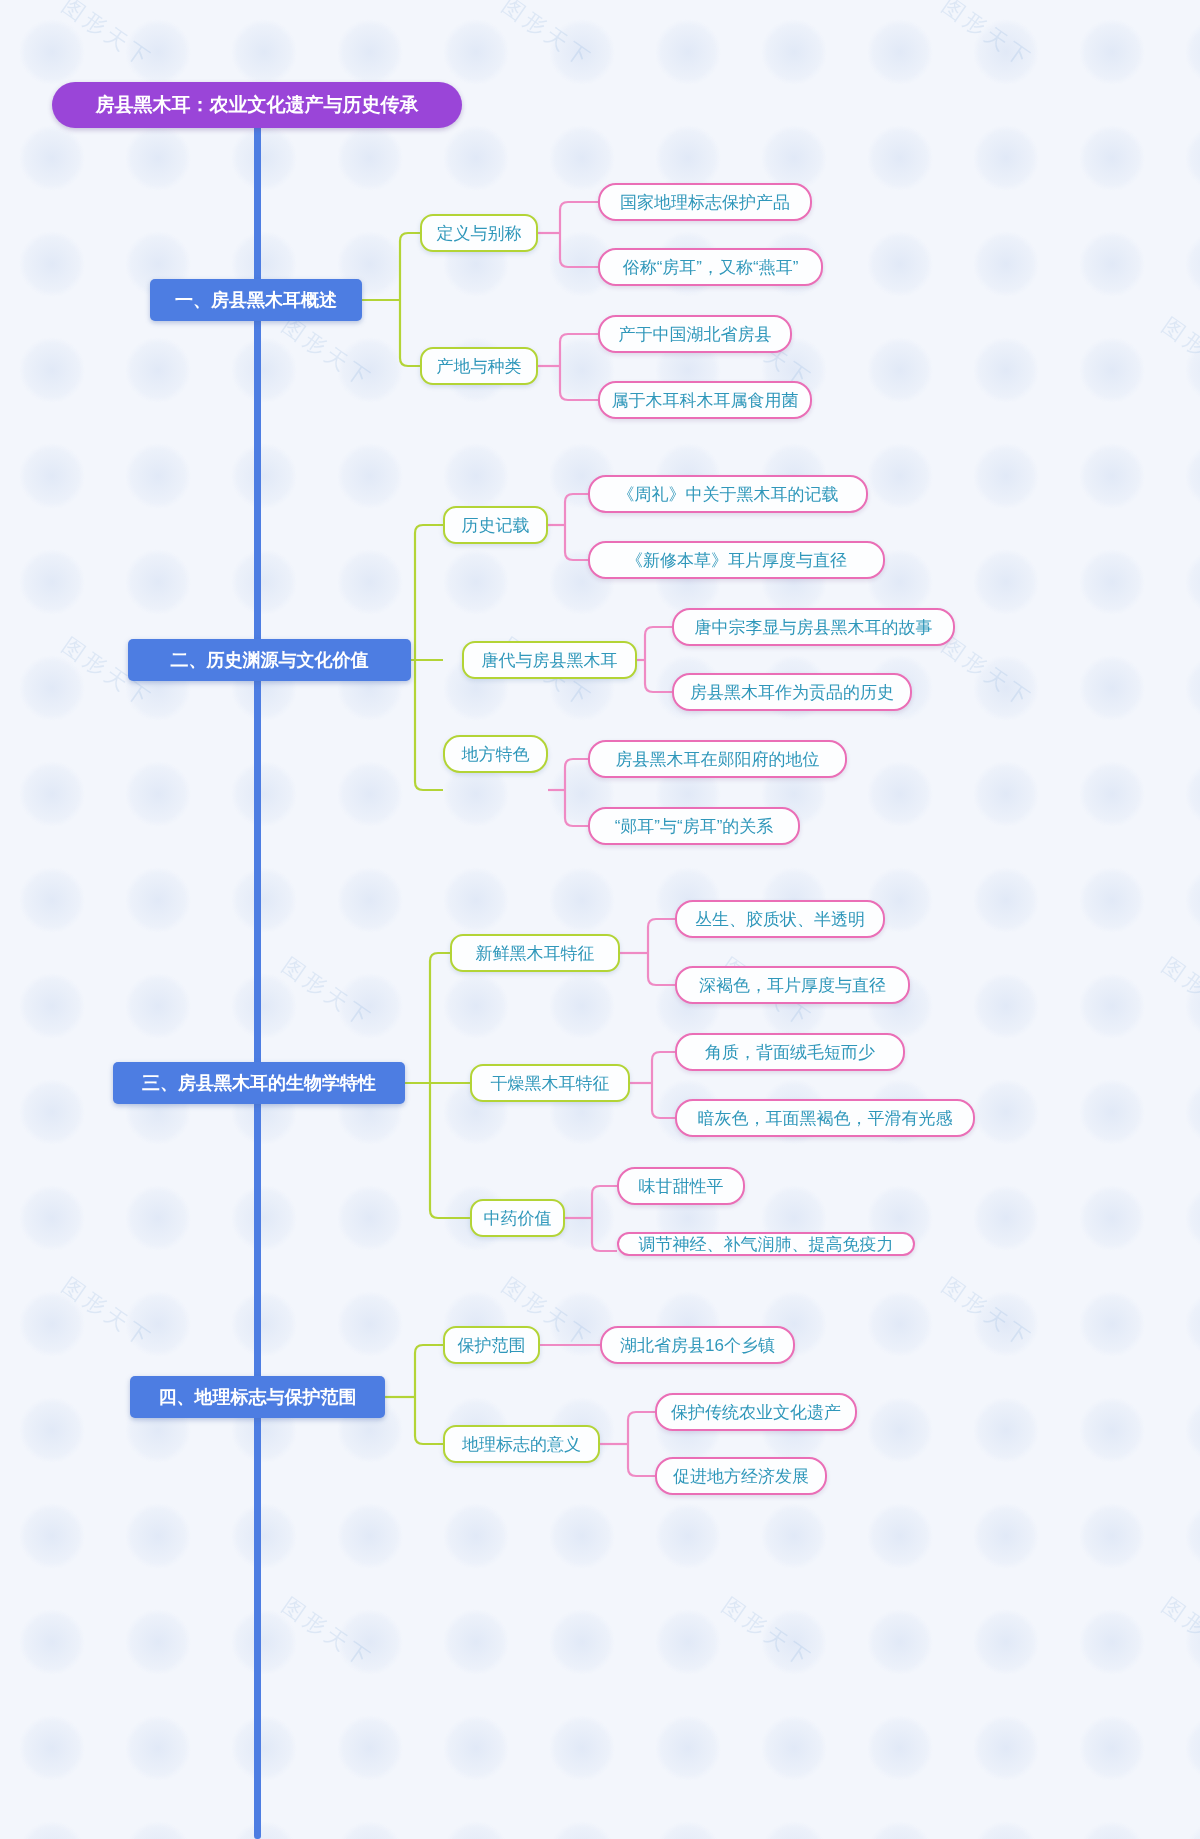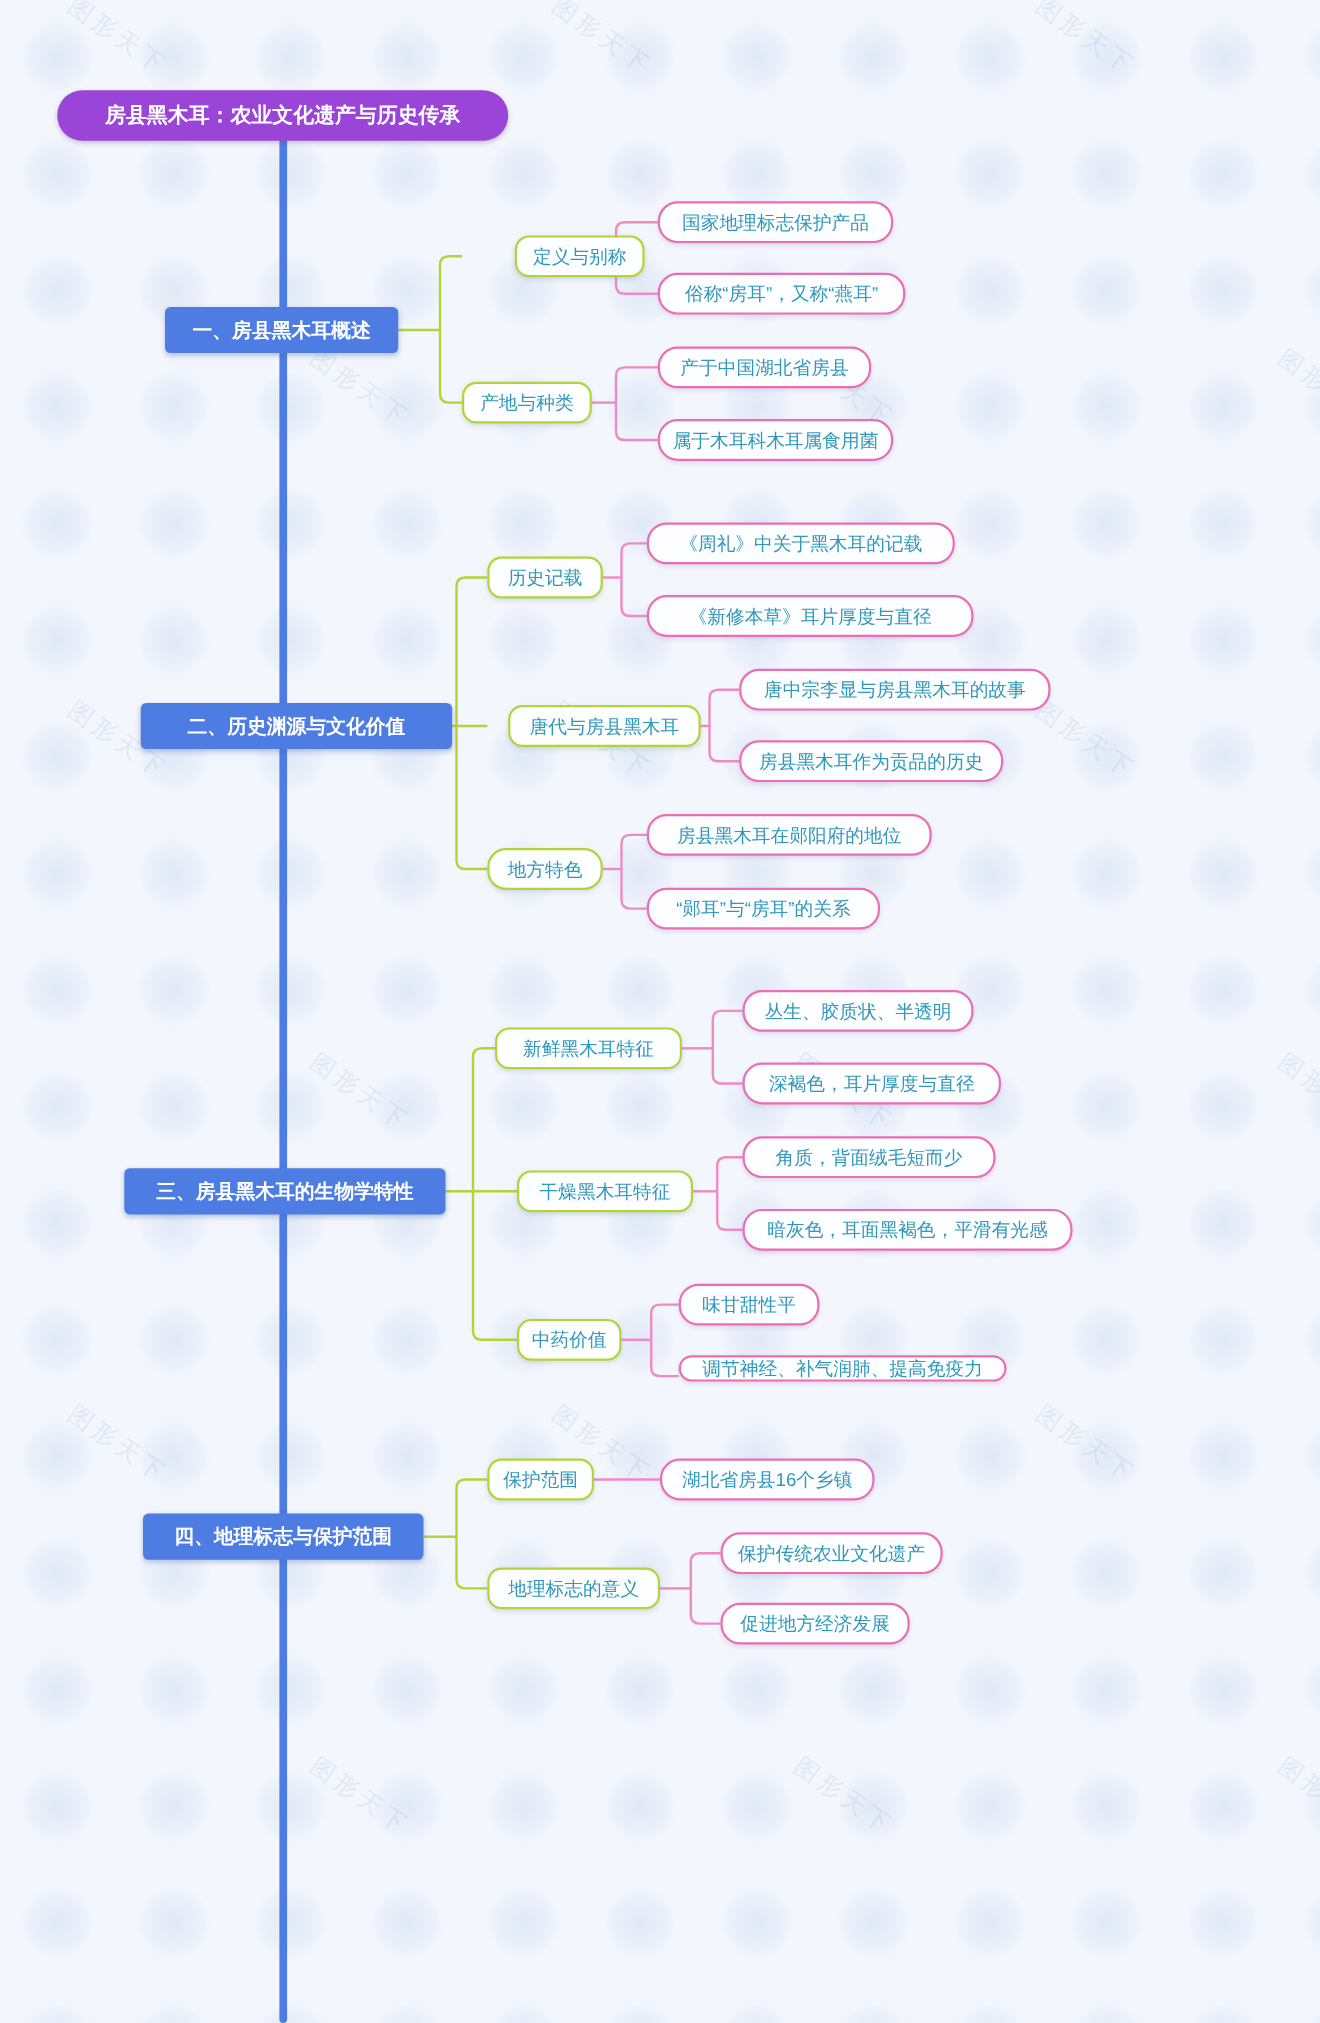--- a/index.html
+++ b/index.html
@@ -152,35 +152,35 @@
     <path class="c-pink" d="M 600 1444 H 628"></path>
     <path class="c-pink" d="M 628 1444 V 1420 Q 628 1412 636 1412 H 655"></path>
     <path class="c-pink" d="M 628 1444 V 1468 Q 628 1476 636 1476 H 655"></path>
   </svg>
 
   <div class="spine"></div>
 
   <div class="node node-title" style="left:52px;top:82px;width:410px;height:46px;">房县黑木耳：农业文化遗产与历史传承</div>
 
   <div class="node node-main" style="left:150px;top:279px;width:212px;height:42px;">一、房县黑木耳概述</div>
-  <div class="node node-topic" style="left:420px;top:214px;width:118px;height:38px;margin-left:48px;">定义与别称</div>
+  <div class="node node-topic" style="left:420px;top:214px;width:118px;height:38px;">定义与别称</div>
   <div class="node node-leaf" style="left:598px;top:183px;width:214px;height:38px;">国家地理标志保护产品</div>
   <div class="node node-leaf" style="left:598px;top:248px;width:225px;height:38px;">俗称“房耳”，又称“燕耳”</div>
   <div class="node node-topic" style="left:420px;top:347px;width:118px;height:38px;">产地与种类</div>
   <div class="node node-leaf" style="left:598px;top:315px;width:194px;height:38px;">产于中国湖北省房县</div>
   <div class="node node-leaf" style="left:598px;top:381px;width:214px;height:38px;">属于木耳科木耳属食用菌</div>
 
   <div class="node node-main" style="left:128px;top:639px;width:283px;height:42px;">二、历史渊源与文化价值</div>
   <div class="node node-topic" style="left:443px;top:506px;width:105px;height:38px;">历史记载</div>
   <div class="node node-leaf" style="left:588px;top:475px;width:280px;height:38px;">《周礼》中关于黑木耳的记载</div>
   <div class="node node-leaf" style="left:588px;top:541px;width:297px;height:38px;">《新修本草》耳片厚度与直径</div>
   <div class="node node-topic" style="left:443px;top:641px;width:175px;height:38px;margin-left:19px;">唐代与房县黑木耳</div>
   <div class="node node-leaf" style="left:672px;top:608px;width:283px;height:38px;">唐中宗李显与房县黑木耳的故事</div>
   <div class="node node-leaf" style="left:672px;top:673px;width:240px;height:38px;">房县黑木耳作为贡品的历史</div>
-  <div class="node node-topic" style="left:443px;top:771px;width:105px;height:38px;border-radius:17px;">地方特色</div>
+  <div class="node node-topic" style="left:443px;top:735px;width:105px;height:38px;border-radius:17px;">地方特色</div>
   <div class="node node-leaf" style="left:588px;top:740px;width:259px;height:38px;">房县黑木耳在郧阳府的地位</div>
   <div class="node node-leaf" style="left:588px;top:807px;width:212px;height:38px;">“郧耳”与“房耳”的关系</div>
 
   <div class="node node-main" style="left:113px;top:1062px;width:292px;height:42px;">三、房县黑木耳的生物学特性</div>
   <div class="node node-topic" style="left:450px;top:934px;width:170px;height:38px;border-radius:13px;">新鲜黑木耳特征</div>
   <div class="node node-leaf" style="left:675px;top:900px;width:210px;height:38px;">丛生、胶质状、半透明</div>
   <div class="node node-leaf" style="left:675px;top:966px;width:235px;height:38px;">深褐色，耳片厚度与直径</div>
   <div class="node node-topic" style="left:470px;top:1064px;width:160px;height:38px;">干燥黑木耳特征</div>
   <div class="node node-leaf" style="left:675px;top:1033px;width:230px;height:38px;">角质，背面绒毛短而少</div>
   <div class="node node-leaf" style="left:675px;top:1099px;width:300px;height:38px;">暗灰色，耳面黑褐色，平滑有光感</div>

